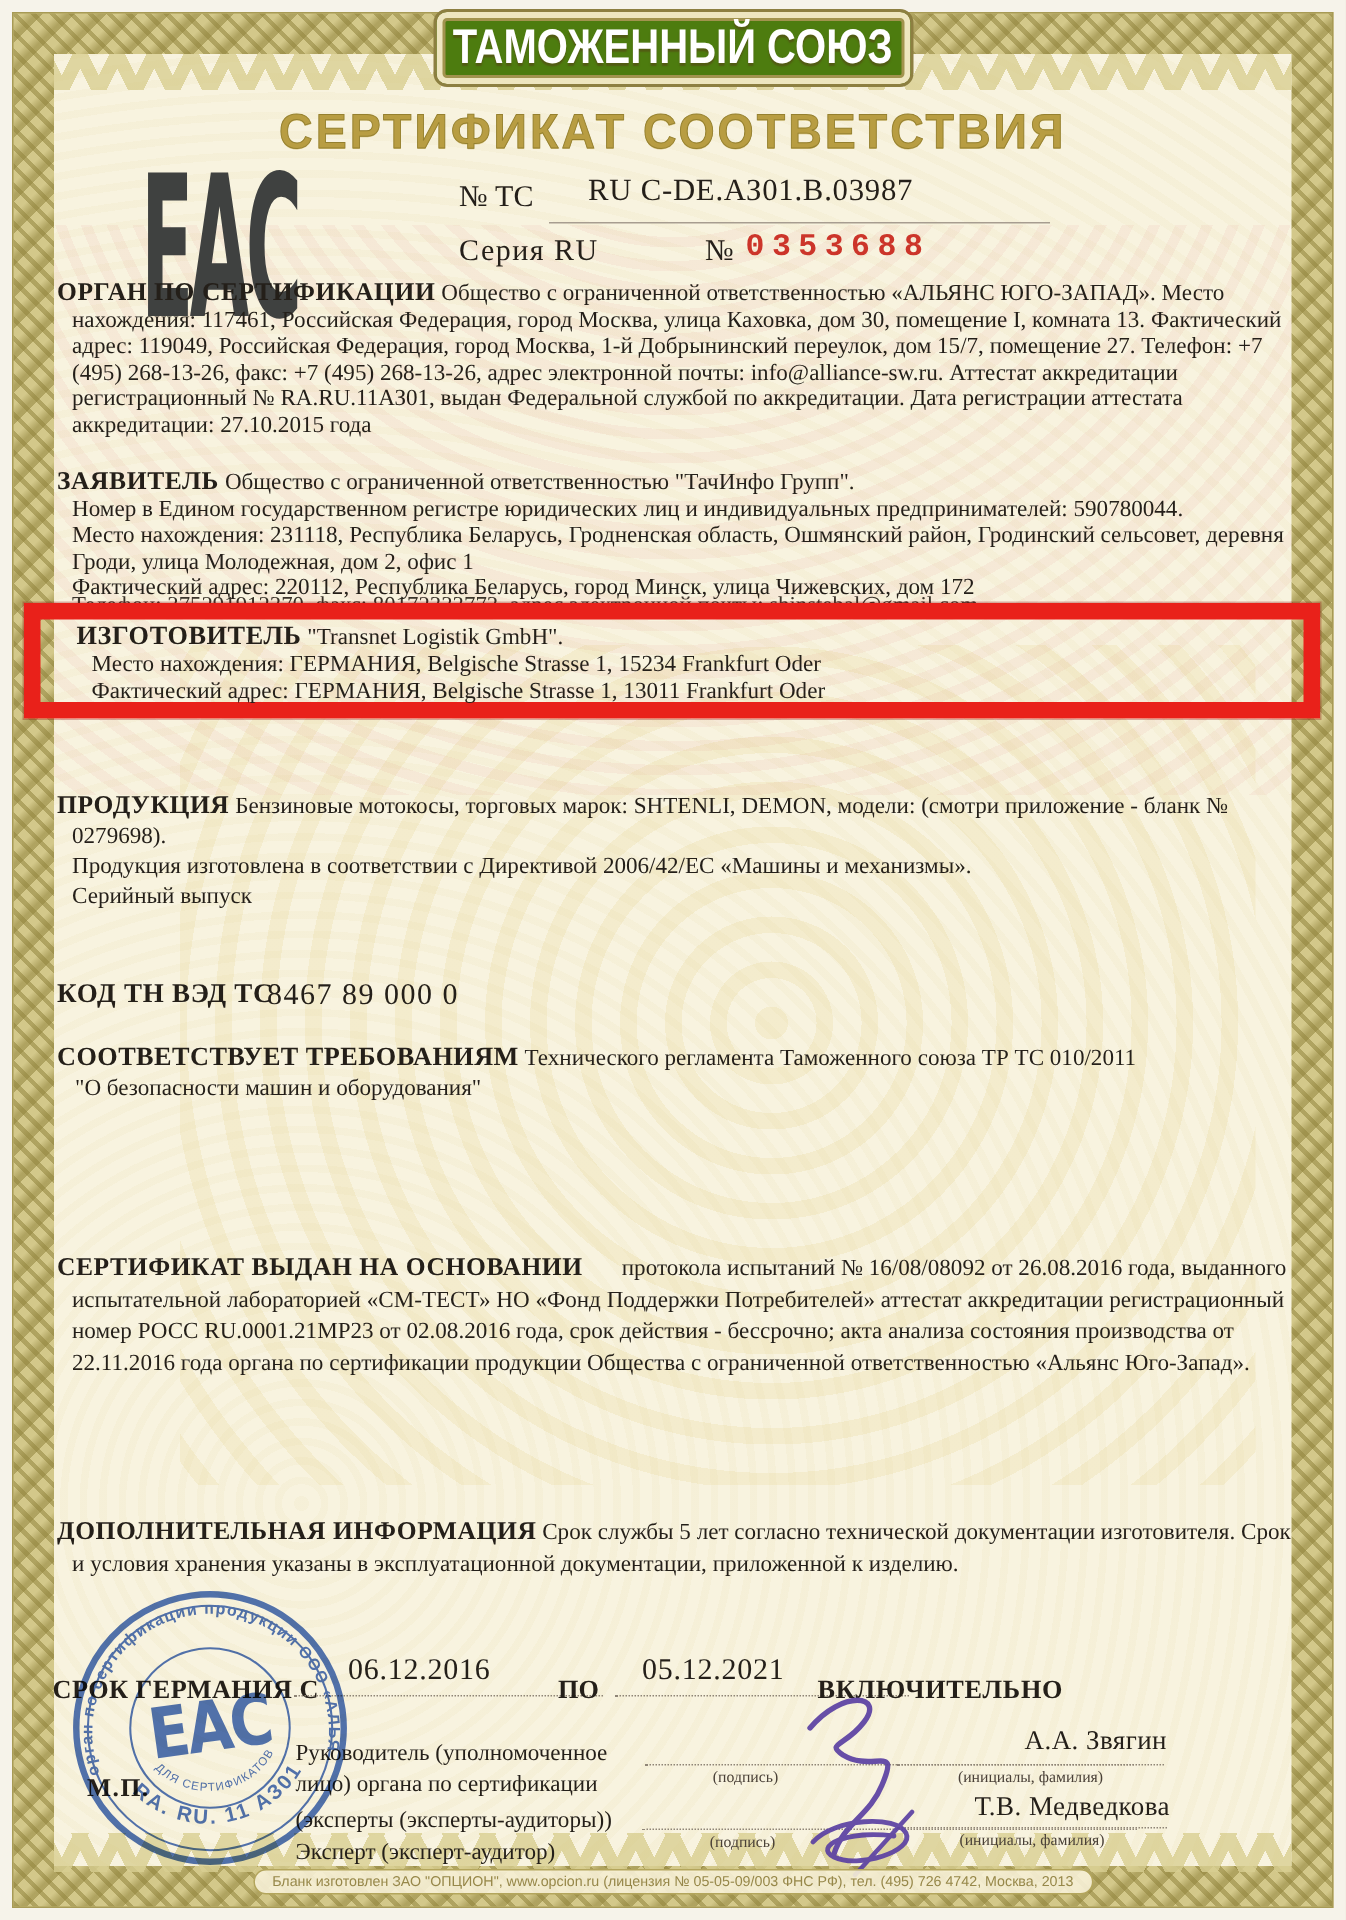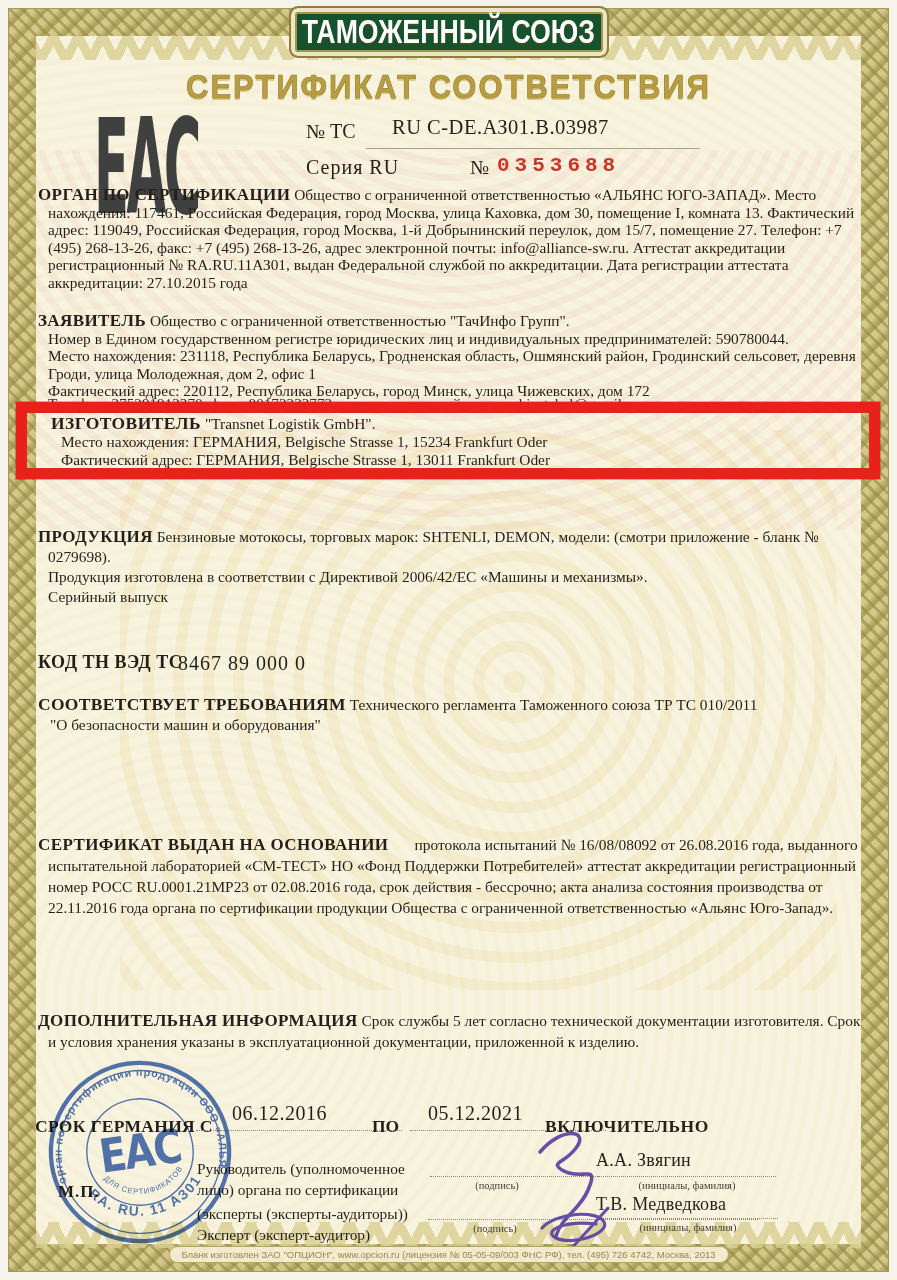--- a/index.html
+++ b/index.html
@@ -20,21 +20,21 @@
   .chevron-bottom{top:1222px;height:26px;}
   .wm{position:absolute;pointer-events:none;}
   .wm-pink{left:36px;right:36px;top:150px;height:380px;
     background:repeating-radial-gradient(circle at 50% -40%, rgba(224,130,130,.09) 0 7px, rgba(0,0,0,0) 7px 16px);}
   .wm-rings{left:120px;right:60px;top:430px;height:560px;
     background:repeating-radial-gradient(circle at 55% 45%, rgba(216,188,84,.13) 0 11px, rgba(0,0,0,0) 11px 30px);}
   .wm-speck{left:36px;right:36px;top:36px;bottom:36px;
     background:repeating-radial-gradient(circle at 20% 80%, rgba(214,196,120,.07) 0 5px, rgba(0,0,0,0) 5px 13px);}
   
   .banner{position:absolute;left:50%;top:6px;transform:translateX(-50%);width:316px;height:48px;
-    background:#14532d;border:2px solid #8d7f41;border-radius:9px;
+    background:#4d7c0f;border:2px solid #8d7f41;border-radius:9px;
     box-shadow:inset 0 0 0 4px #eee6c0, inset 0 0 0 6px #a2934e;
     display:flex;align-items:center;justify-content:center;z-index:4;}
   .banner-text{font-family:"Liberation Sans",sans-serif;font-weight:bold;font-size:29px;color:#fff;
     letter-spacing:0px;transform:scale(.92,1.12);white-space:nowrap;
     text-shadow:0 2px 1px rgba(85,74,22,.65);}
   .doc-title{position:absolute;left:0;right:0;top:70px;text-align:center;z-index:2;
     font-family:"Liberation Sans",sans-serif;font-weight:bold;font-size:31px;letter-spacing:2px;
     color:#b89d42;-webkit-text-stroke:.6px #95802f;text-shadow:0 1px 0 #d9c685;transform:scaleY(1.05);}
   .eac-mark{position:absolute;left:94px;top:92px;z-index:2;font-family:"DejaVu Sans",sans-serif;
     font-weight:bold;font-size:64px;letter-spacing:-3px;color:#3f4140;
@@ -80,21 +80,21 @@
   .dl-name1{left:598px;top:1176px;width:178px;}
   .dl-name2{left:598px;top:1218px;width:180px;}
   .caption{position:absolute;font-size:10.5px;color:#4a4138;z-index:2;text-align:center;}
   .cap-sign1{left:452px;top:1180px;width:90px;}
   .cap-sign2{left:450px;top:1223px;width:90px;}
   .cap-name1{left:598px;top:1180px;width:178px;}
   .cap-name2{left:598px;top:1222px;width:180px;}
   .role{position:absolute;left:197px;width:250px;font-size:15.4px;line-height:21px;z-index:2;}
   .role-head{top:1158px;}
   .role-expert{top:1203px;}
-  .name{position:absolute;font-size:18px;z-index:2;text-align:left;letter-spacing:.3px;}
+  .name{position:absolute;font-size:18px;z-index:2;text-align:right;letter-spacing:.3px;}
   .name-head{left:596px;top:1150px;width:182px;}
   .name-expert{left:596px;top:1194px;width:184px;}
   .mp{position:absolute;left:58px;top:1182px;font-weight:bold;font-size:17px;z-index:2;letter-spacing:1px;text-align:right;}
   
   .stamp{position:absolute;left:44px;top:1056px;width:192px;height:192px;z-index:3;
     transform:rotate(-8deg);opacity:.82;mix-blend-mode:multiply;}
   .ink{position:absolute;left:512px;top:1124px;width:150px;height:135px;z-index:4;opacity:.92;}
   
   .footer{position:absolute;left:50%;top:1246px;transform:translateX(-50%);z-index:6;
     border:1px solid #b3a55c;border-radius:10px;padding:2px 12px;background:rgba(247,241,215,.9);

